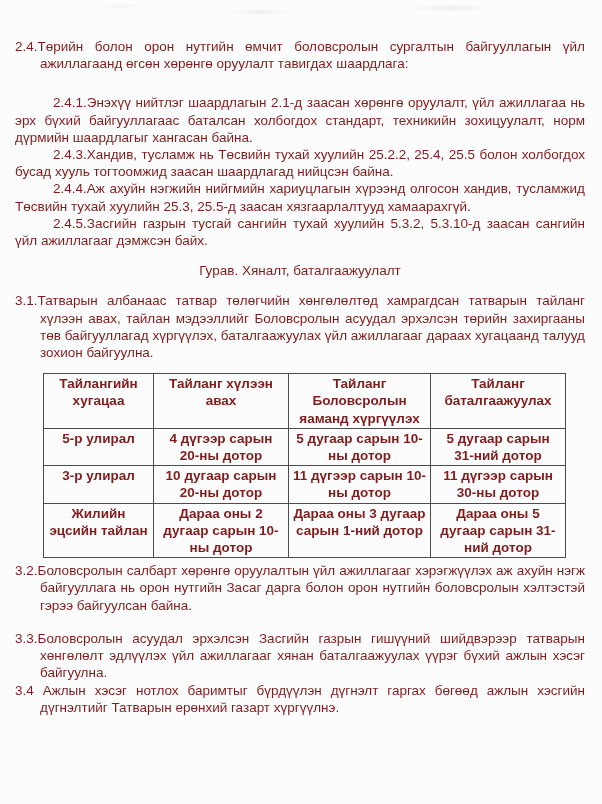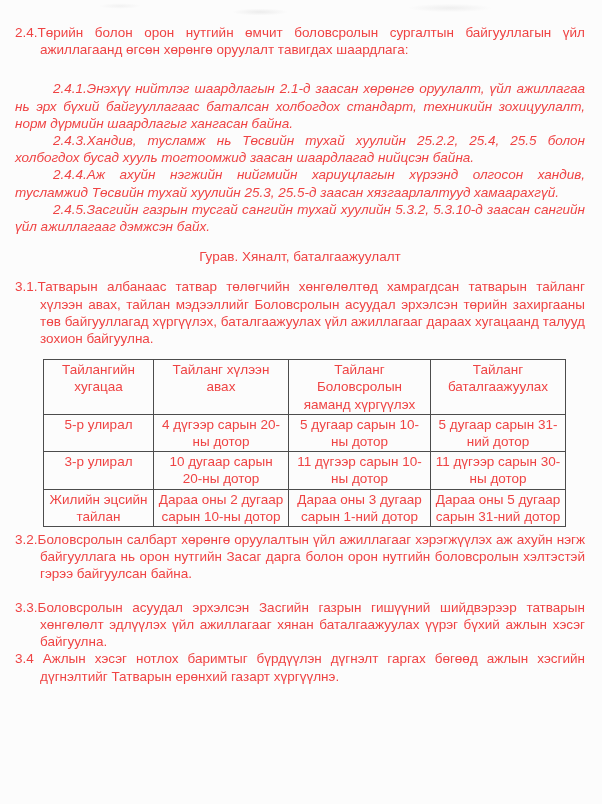--- a/index.html
+++ b/index.html
@@ -1,49 +1,49 @@
 <!DOCTYPE html>
 <html><head>
 <meta charset="utf-8">
 <style>
   html,body { margin:0; padding:0; background:#ffffff; }
   .page {
     position:relative;
     width:602px; height:804px;
     box-sizing:border-box;
-    padding:24px 17px 8px 15px;
+    padding:38px 17px 8px 15px;
     background:#fcfcfc;
-    color:#ef4444;
+    color:#7f1d1d;
     font-family:"Liberation Sans","DejaVu Sans",sans-serif;
     font-size:13.5px;
     line-height:17.2px;
     overflow:hidden;
   }
   .scan-noise {
     position:absolute; top:0; left:0; right:0; height:26px;
     background:
       radial-gradient(ellipse 40px 5px at 260px 12px, rgba(120,120,120,.12), transparent 70%),
       radial-gradient(ellipse 60px 6px at 450px 8px, rgba(120,120,120,.10), transparent 70%),
       radial-gradient(ellipse 30px 4px at 120px 6px, rgba(120,120,120,.08), transparent 70%);
     pointer-events:none;
   }
   p { margin:0; text-align:justify; }
   .hang   { margin-left:25px; text-indent:-25px; }   
-  .indent { text-indent:38px;font-style:italic; }                      
+  .indent { text-indent:38px; }                      
   .after-intro { margin-bottom:22px; }
   .heading { text-align:center; margin:13px 0 13px 0; text-indent:0; }
   table.schedule {
     border-collapse:collapse;
     margin:12px 0 0 28px;
     table-layout:fixed;
     width:522px;
   }
   table.schedule th, table.schedule td {
     border:1px solid #4c4c4c;
-    font-weight:normal;
+    font-weight:bold;
     font-size:13.5px;
     line-height:17.2px;
     text-align:center;
     vertical-align:top;
     padding:1px 4px;
     overflow:hidden;
   }
   col.c1 { width:110px; } col.c2 { width:135px; }
   col.c3 { width:142px; } col.c4 { width:135px; }
   .p3-2 { margin-top:4px; }

